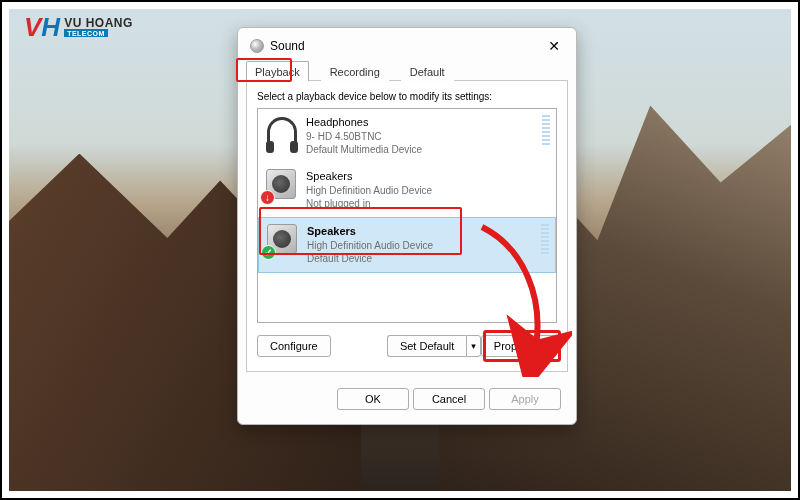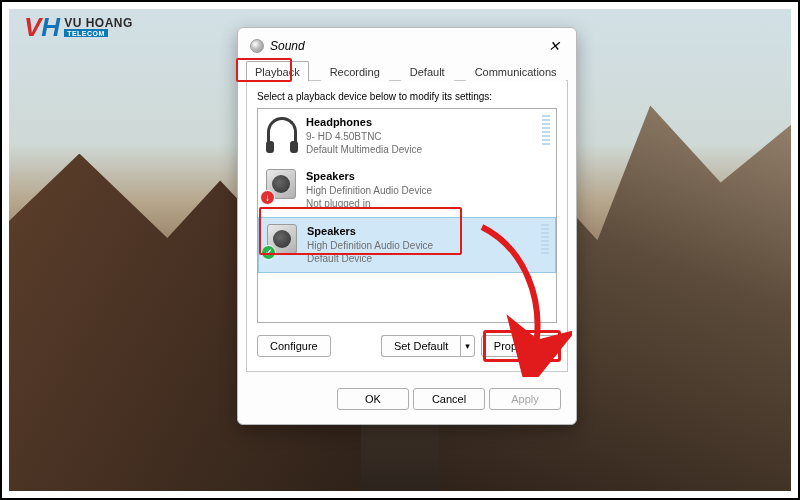--- a/index.html
+++ b/index.html
@@ -14,21 +14,21 @@
   
   .logo { position:absolute; top:12px; left:22px; display:flex; align-items:center; gap:4px; z-index:5;}
   .logo-mark { font-weight:900; font-size:26px; font-style:italic; color:#d12c2c; line-height:1;}
   .logo-mark .blue{color:#1473b8;}
   .logo-text { display:flex; flex-direction:column; line-height:1;}
   .logo-line1 { font-size:12px; font-weight:700; color:#2a2a2a; letter-spacing:.5px;}
   .logo-line2 { font-size:7px; font-weight:700; background:#0e7ab5; color:#fff; padding:1px 3px 0; letter-spacing:.5px; width:fit-content;}
 
   
   .dialog { position:absolute; top:25px; left:235px; width:340px; background:#fdfdfd; border:1px solid #b9b9b9; border-radius:6px; box-shadow:0 6px 18px rgba(0,0,0,.3); }
-  .titlebar { display:flex; align-items:center; justify-content:space-between; padding:8px 10px 4px 12px;font-style:italic; }
+  .titlebar { display:flex; align-items:center; justify-content:space-between; padding:8px 10px 4px 12px; }
   .titlebar-left { display:flex; align-items:center; gap:6px;}
   .icon-sound { width:14px; height:14px; border-radius:50%; background: radial-gradient(circle at 35% 35%, #fff 0%, #bcbcbc 45%, #8e8e8e 100%); border:1px solid #9c9c9c;}
   .title { font-size:12px; color:#000; }
   .close-x { font-size:14px; color:#000; padding:2px 6px; cursor:pointer;}
 
   .tabs { display:flex; gap:12px; padding:0 8px; font-size:11px;}
   .tab { padding:4px 8px 3px; border:1px solid transparent; border-bottom:none; cursor:pointer; position:relative; top:1px; background:#fdfdfd; color:#333;}
   .tab.active { border-color:#adadad; border-radius:2px 2px 0 0; background:#fff; }
   .hl-tab { border:2px solid #e11b1b; position:absolute; border-radius:2px;}
 
@@ -43,34 +43,34 @@
   .headphones:before,.headphones:after{content:"";position:absolute;width:8px;height:12px;background:#3a3a3a;border-radius:3px;bottom:-8px;}
   .headphones:before{left:-4px;} .headphones:after{right:-4px;}
   .speaker-box{width:30px;height:30px;background:linear-gradient(145deg,#e9e9e9,#b1b1b1);border:1px solid #9a9a9a;border-radius:3px;display:flex;align-items:center;justify-content:center;}
   .speaker-cone{width:18px;height:18px;border-radius:50%;background:radial-gradient(circle at 40% 40%, #676767 0%, #2f2f2f 100%);}
   .badge{position:absolute;bottom:-4px;width:15px;height:15px;border-radius:50%;display:flex;align-items:center;justify-content:center;color:#fff;font-size:10px;font-weight:bold;}
   .badge.down{left:-6px;background:#e03030;border:1px solid #fff;}
   .badge.check{left:-6px;background:#2bb14c;border:1px solid #fff;}
   .badge.check:before{content:"✓";}
   .badge.down:before{content:"↓";}
   .dev-text { display:flex; flex-direction:column; line-height:1.35;}
-  .dev-name { font-weight:700; color:#000; font-size:11px;}
+  .dev-name { font-weight:400; color:#000; font-size:11px;}
   .dev.selected .dev-name{font-weight:600;}
   .dev-sub { font-size:10px; color:#6e6e6e;}
   .level { position:absolute; right:6px; top:6px; width:8px; height:32px; background:repeating-linear-gradient(to bottom,#bcd9ef 0 2px, transparent 2px 4px);}
 
   .hl-dev { border:2px solid #e11b1b; position:absolute; border-radius:2px; z-index:2;}
 
   .bottom-row { display:flex; justify-content:space-between; align-items:center; margin-top:12px;}
   .btn { background:#fdfdfd; border:1px solid #adadad; border-radius:3px; padding:4px 12px; font-size:11px; cursor:pointer; min-width:66px; text-align:center;}
   .btn.disabled{color:#a5a5a5;}
   .btn-split { display:flex;}
   .btn-split .btn { border-radius:3px 0 0 3px; border-right:none;}
   .btn-split .caret { border:1px solid #adadad; border-radius:0 3px 3px 0; padding:4px 4px; font-size:9px; background:#fdfdfd; cursor:pointer;}
-  .right-btns{display:flex; gap:6px; align-items:center;}
+  .right-btns{display:flex; gap:0; align-items:center;}
 
   .okrow { display:flex; justify-content:flex-end; gap:4px; padding:8px 15px 14px;}
   .okrow .btn{min-width:72px;}
 
   
   .arrow { position:absolute; z-index:10;}
   .arrow svg{display:block;}
 
   .hl-prop {border:3px solid #e11b1b; position:absolute; border-radius:3px; z-index:3;}
 </style>
@@ -97,21 +97,20 @@
         <span class="icon-sound"></span>
         <span class="title">Sound</span>
       </div>
       <span class="close-x">✕</span>
     </div>
 
     <div class="tabs" style="position:relative;">
       <div class="tab active">Playback</div>
       <div class="tab">Recording</div>
       <div class="tab">Default</div>
-      <div class="tab">Communications</div>
       <div class="hl-tab" style="left:-2px;top:-2px;width:56px;height:24px;"></div>
     </div>
 
     <div class="tabbody">
       <div class="instruct">Select a playback device below to modify its settings:</div>
 
       <div class="devlist" style="position:relative;">
 
         <div class="dev">
           <div class="dev-icon">

